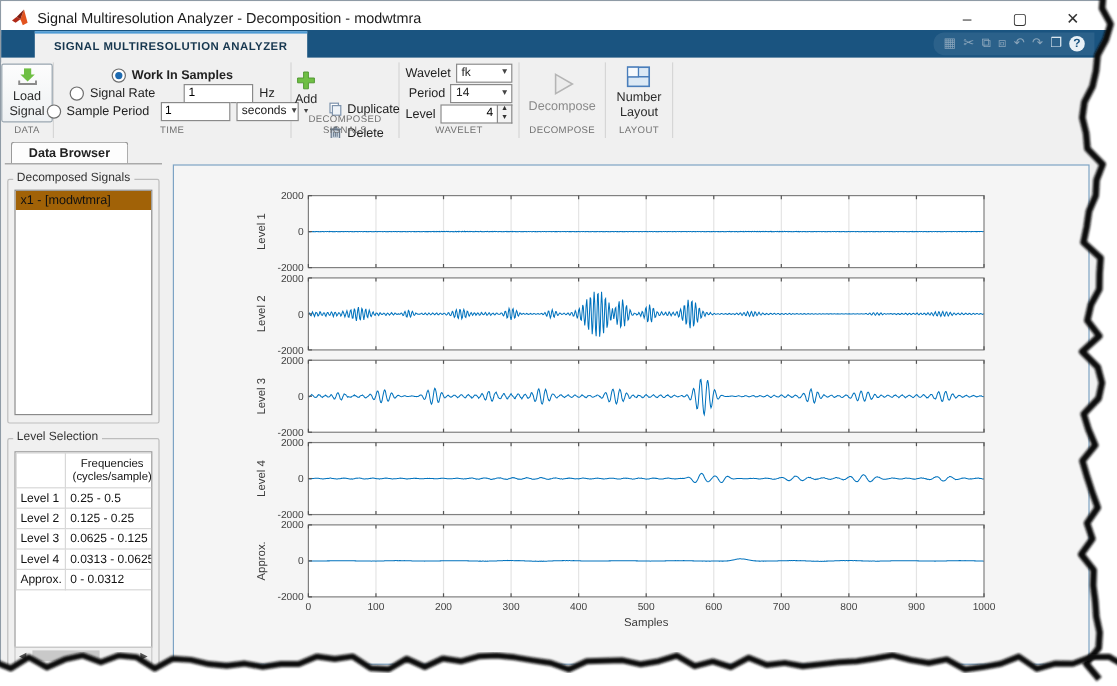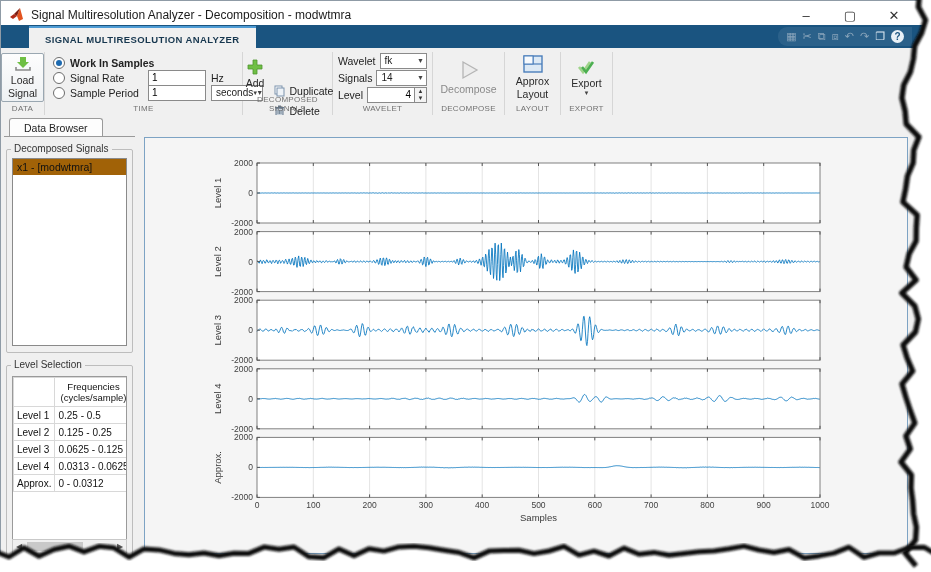--- a/index.html
+++ b/index.html
@@ -50,21 +50,21 @@
 
   .wl-row{display:flex;align-items:center;height:18px;font-size:10.5px;color:#222;justify-content:flex-end;}
   .wl-row .wl-label{margin-right:4px;}
 
   .disabled-label{color:#8a8a8a;}
 
   
   .bodybg{position:absolute;left:0;top:114px;width:100%;height:440px;background:#f0f0f0;}
 
   .sidebar{position:absolute;left:3px;top:117px;width:131px;height:428px;}
-  .side-tab{position:absolute;left:5px;top:0;height:18px;background:#fdfdfd;border:1px solid #9a9a9a;border-bottom:none;border-radius:3px 3px 0 0;padding:0 14px;display:flex;align-items:center;font-size:10.5px;font-weight:normal;color:#222;}
+  .side-tab{position:absolute;left:5px;top:0;height:18px;background:#fdfdfd;border:1px solid #9a9a9a;border-bottom:none;border-radius:3px 3px 0 0;padding:0 14px;display:flex;align-items:center;font-size:10.5px;font-weight:bold;color:#222;}
   .side-body{position:absolute;left:0;top:18px;right:0;bottom:0;border-top:1px solid #9a9a9a;background:#f0f0f0;}
 
   .groupbox{position:absolute;left:2px;right:2px;border:1px solid #bdbdbd;border-radius:2px;}
   .groupbox .gtitle{position:absolute;top:-7px;left:4px;background:#f0f0f0;padding:0 3px;font-size:10px;color:#333;}
   .listbox{position:absolute;left:5px;right:5px;top:8px;bottom:6px;background:#fff;border:1px solid #8a8a8a;overflow:hidden;}
   .listitem{height:16px;line-height:16px;font-size:10.5px;color:#111;padding:0 4px;}
   .listitem.sel{background:#a16207;}
 
   .lvl-table{position:absolute;left:5px;right:5px;top:10px;bottom:20px;background:#fff;border:1px solid #9a9a9a;font-size:10px;color:#111;overflow:hidden;}
   .lvl-table table{border-collapse:collapse;width:100%;}
@@ -128,21 +128,21 @@
               <polygon points="3,6 15,6 9,12" fill="#6fbf44"></polygon>
               <path d="M2 11 v3 h14 v-3" stroke="#8a8a8a" stroke-width="1.6" fill="none"></path>
             </svg>
             <span>Load Signal</span>
           </div>
         </div>
         <div class="sec-label">DATA</div>
       </div>
 
       <div class="rsection" style="width:198px">
-        <div class="sec-content" style="flex-direction:column;align-items:flex-start;justify-content:center;padding:0 8px;">
+        <div class="sec-content" style="flex-direction:column;align-items:center;justify-content:center;padding:0 8px;">
           <div class="radio-row">
             <span class="radio sel"></span>
             <span style="font-weight:bold">Work In Samples</span>
           </div>
           <div class="radio-row">
             <span class="radio"></span>
             <span style="width:78px">Signal Rate</span>
             <input class="tinput" value="1" style="">
             <span class="unit">Hz</span>
           </div>
@@ -197,21 +197,21 @@
       <div class="rsection" style="width:100px">
         <div class="sec-content" style="flex-direction:column;align-items:stretch;justify-content:center;padding:0 5px;gap:1px;">
           <div class="wl-row">
             <span class="wl-label">Wavelet</span>
             <span class="dropdown" style="width:52px">
               <span class="dval">fk</span>
               <span class="darrow">▼</span>
             </span>
           </div>
           <div class="wl-row">
-            <span class="wl-label">Signals</span>
+            <span class="wl-label">Period</span>
             <span class="dropdown" style="width:52px">
               <span class="dval">14</span>
               <span class="darrow">▼</span>
             </span>
           </div>
           <div class="wl-row">
             <span class="wl-label">Level</span>
             <span class="spinner">
               <input value="4" style="">
               <span class="spin-arrows">
@@ -238,40 +238,27 @@
 
       <div class="rsection" style="width:56px">
         <div class="sec-content">
           <div class="bigbtn">
             <svg class="bicon" width="20" height="18" viewBox="0 0 20 18">
               <rect x="1" y="1" width="18" height="16" fill="#dce9f5" stroke="#4a7ebb" stroke-width="1.4"></rect>
               <line x1="10" y1="1" x2="10" y2="9" stroke="#4a7ebb" stroke-width="1.2"></line>
               <line x1="1" y1="9" x2="19" y2="9" stroke="#4a7ebb" stroke-width="1.2"></line>
               <rect x="1" y="1" width="9" height="8" fill="#f7fafd" stroke="#4a7ebb" stroke-width="1"></rect>
             </svg>
-            <span>Approx</span>
+            <span>Number</span>
             <span>Layout</span>
           </div>
         </div>
         <div class="sec-label">LAYOUT</div>
       </div>
 
-      <div class="rsection" style="width:52px">
-        <div class="sec-content">
-          <div class="bigbtn">
-            <svg class="bicon" width="20" height="16" viewBox="0 0 20 16">
-              <path d="M3 8 l4 5 l7 -10" stroke="#9fd48a" stroke-width="2.6" fill="none"></path>
-              <path d="M6 8 l4 5 l7 -10" stroke="#4caf50" stroke-width="2.6" fill="none"></path>
-            </svg>
-            <span>Export</span>
-            <span style="font-size:6px;color:#444;margin-top:1px">▼</span>
-          </div>
-        </div>
-        <div class="sec-label">EXPORT</div>
-      </div>
 
       <div style="flex:1"></div>
     </div>
 
     <div class="bodybg"></div>
 
     <div class="sidebar">
       <div class="side-tab">Data Browser</div>
       <div class="side-body">
 

